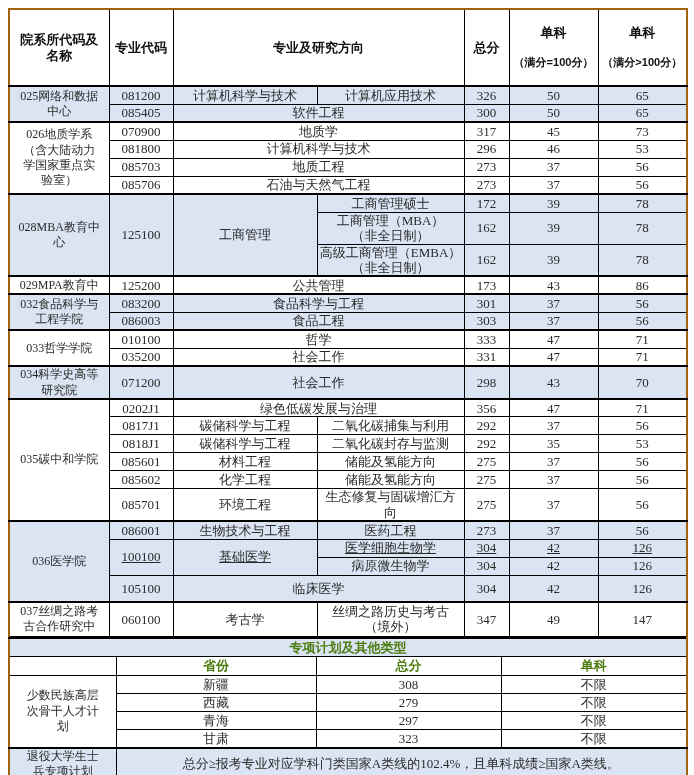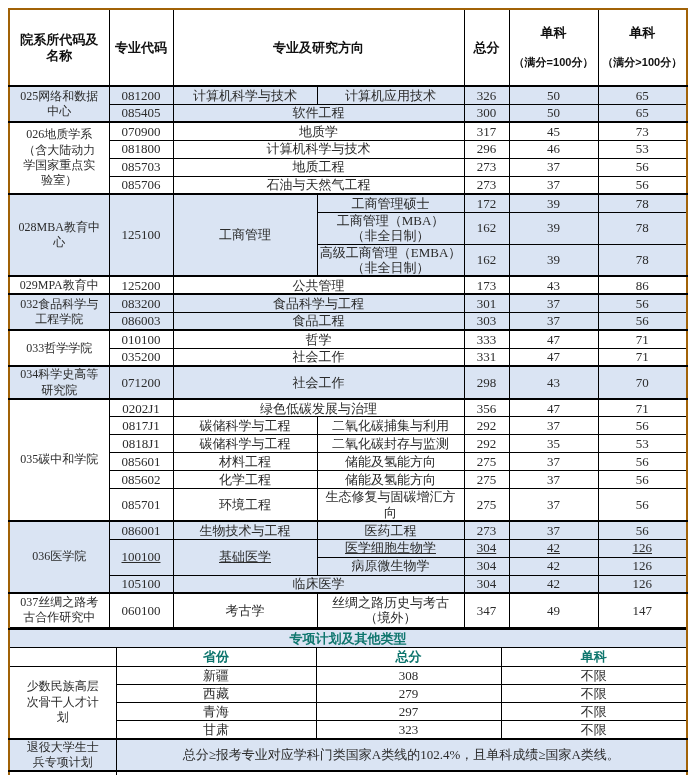--- a/index.html
+++ b/index.html
@@ -22,21 +22,21 @@
     white-space:pre-line;line-height:1.18;
     font-size:13px;font-weight:normal;
   }
   thead th{
     font-family:"Liberation Sans","DejaVu Sans",sans-serif;
     font-weight:700;color:#111;
     border-bottom:2px solid #000;
   }
   th.sp-head, tr.title-row th{
     font-family:"Liberation Sans","DejaVu Sans",sans-serif;
-    font-weight:700;color:#0f766e;text-align:center;
+    font-weight:700;color:#4d7c0f;text-align:center;
   }
   .small{font-size:11px;font-weight:700;line-height:1.25;}
   tr.shaded td, tr.shaded th{background:#dae4f3;}
   tr.sec td, tr.sec th{border-top:2px solid #000;}
   td.dept{font-size:12px;line-height:1.28;}
   td.note{font-size:13px;}
 </style>
 </head>
 <body>
 
@@ -255,21 +255,21 @@
           <td>304</td>
           <td>42</td>
           <td>126</td>
         </tr>
         <tr class="shaded" style="height: 18px;">
           <td>病原微生物学</td>
           <td>304</td>
           <td>42</td>
           <td>126</td>
         </tr>
-        <tr class="shaded" style="height: 18px;">
+        <tr class="shaded" style="height: 27px;">
           <td>105100</td>
           <td colspan="2">临床医学</td>
           <td>304</td>
           <td>42</td>
           <td>126</td>
         </tr>
         <tr class="sec" style="height: 34px;">
           <td class="dept">037丝绸之路考
 古合作研究中</td>
           <td>060100</td>

